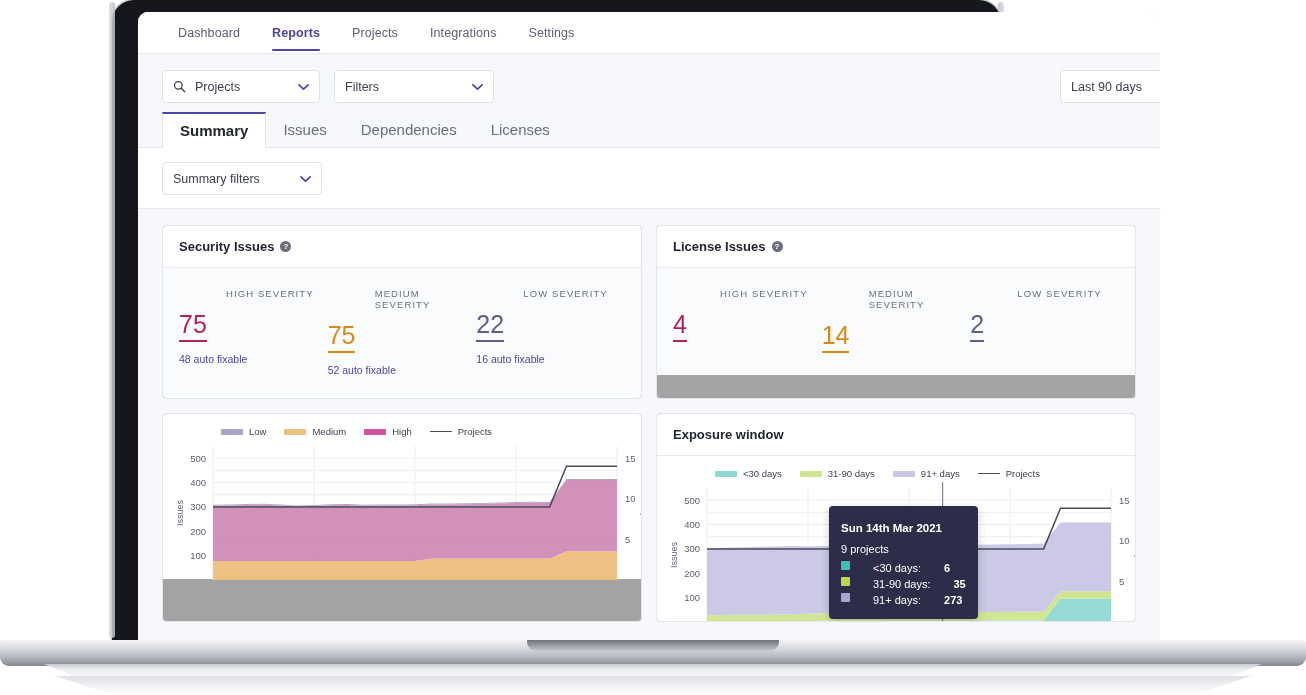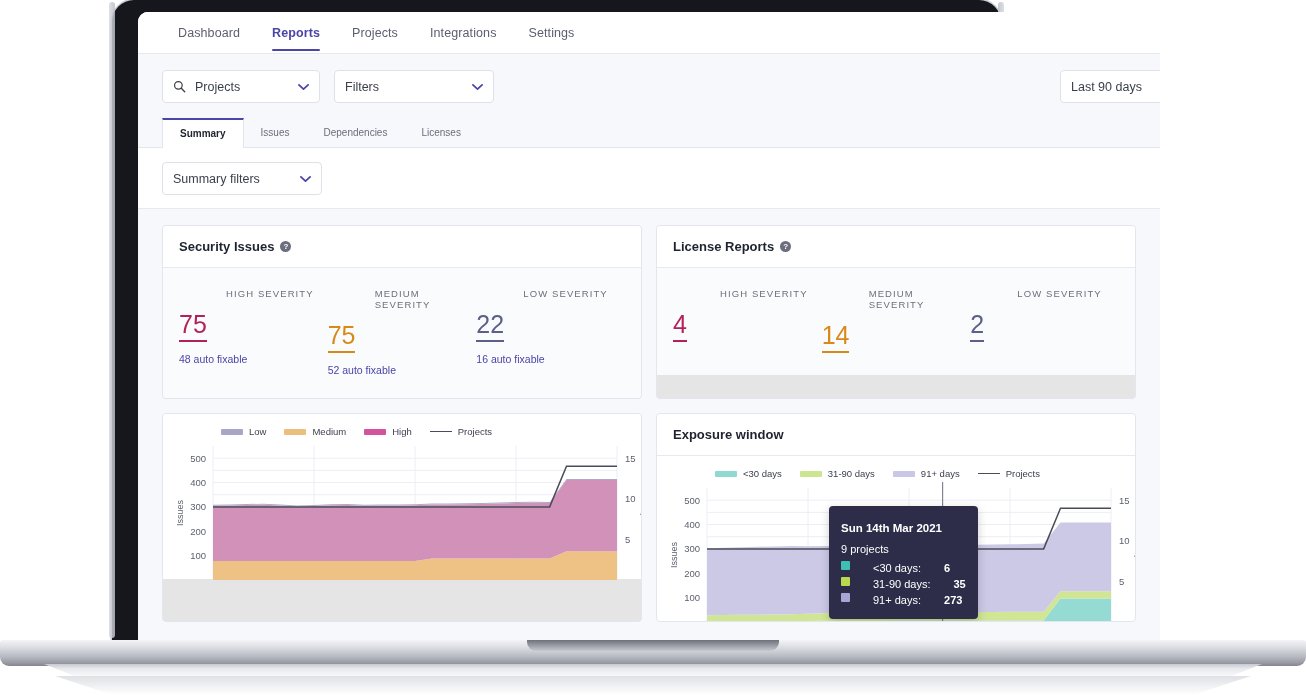--- a/index.html
+++ b/index.html
@@ -80,38 +80,38 @@
   .sel-projects{width:158px;}
   .sel-filters{width:160px;margin-left:14px;}
   .sel-range{position:absolute;right:-24px;top:16px;width:124px;}
   .mag{margin-right:9px;display:flex;color:#3b3f4c;}
 
   .tabsrow{
     background:#f7f8fc;padding-left:24px;display:flex;align-items:flex-end;
     height:33px;border-bottom:1px solid #e4e6ee;
   }
   .tab{
-    font-size:10px;color:#6a6e7c;padding:9px 17px;position:relative;background:transparent;
+    font-size:15px;color:#6a6e7c;padding:9px 17px;position:relative;background:transparent;
     box-sizing:border-box;white-space:nowrap;
   }
   .tab.active{
     background:#ffffff;color:#23262f;font-weight:700;
     border-left:1px solid #e4e6ee;border-right:1px solid #e4e6ee;
     border-top:2px solid #4b45a8;margin-bottom:-1px;padding-top:8px;
   }
 
   .subbar{
     background:#ffffff;padding:14px 24px;border-bottom:1px solid #e8e9ef;height:61px;box-sizing:border-box;
   }
   .sel-summary{width:160px;}
 
   .cards{padding:16px 24px 0 24px;display:flex;flex-direction:column;gap:14px;}
   .cardrow{display:flex;gap:14px;}
   .card{
-    background:#e5e5e5;border:1px solid #e4e6ee;border-radius:4px;overflow:hidden;
+    background:#a3a3a3;border:1px solid #e4e6ee;border-radius:4px;overflow:hidden;
     flex:1 1 0;min-width:0;
   }
   .card-head{
     padding:13px 16px;font-size:13px;font-weight:700;color:#1f2230;
     border-bottom:1px solid #e8e9ef;display:flex;align-items:center;gap:6px;background:#fff;
   }
   .help-icon{
     width:11px;height:11px;border-radius:50%;background:#6b6f7d;color:#fff;
     font-size:8px;line-height:11px;text-align:center;font-weight:700;display:inline-block;
   }
@@ -237,21 +237,21 @@
                 <div class="sev">
                   <div class="sev-label">LOW SEVERITY</div>
                   <div class="sev-num" style="color:#5b5f8c">22</div>
                   <div class="sev-sub">16 auto fixable</div>
                 </div>
               </div>
             </div>
 
             <div class="card">
               <div class="card-head">
-                <span>License Reports</span>
+                <span>License Issues</span>
                 <span class="help-icon">?</span>
               </div>
               <div class="sev-body">
                 <div class="sev">
                   <div class="sev-label">HIGH SEVERITY</div>
                   <div class="sev-num" style="color:#b3215c">4</div>
                 </div>
                 <div class="sev">
                   <div class="sev-label">MEDIUM SEVERITY</div>
                   <div class="sev-num" style="color:#d88a19">14</div>

